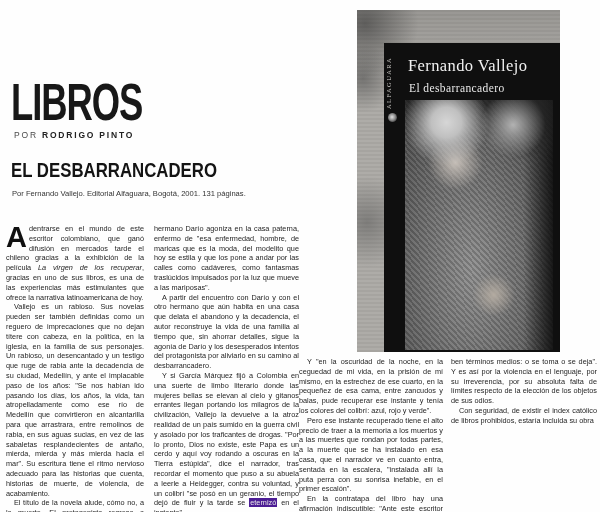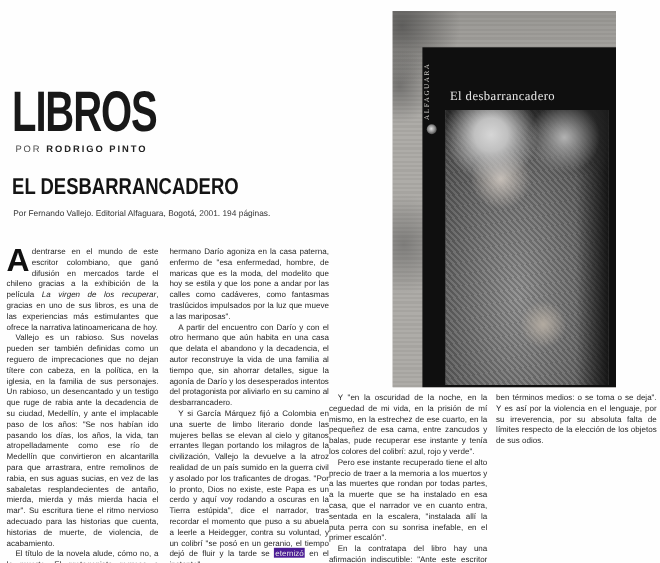--- a/index.html
+++ b/index.html
@@ -102,21 +102,21 @@
 
   <div class="section-title">LIBROS</div>
 
   <div class="byline">
     <span>POR</span>
     <span class="byline-name">RODRIGO PINTO</span>
   </div>
 
   <h2 class="article-title">EL DESBARRANCADERO</h2>
 
-  <div class="book-info">Por Fernando Vallejo. Editorial Alfaguara, Bogotá, 2001. 194 páginas.</div>
+  <div class="book-info">Por Fernando Vallejo. Editorial Alfaguara, Bogotá, 2001. 131 páginas.</div>
 
   <div class="col col1">
     <p>
       <span class="dropcap">A</span><span>dentrarse en el mundo de este escritor colombiano, que ganó difusión en mercados tarde el chileno gracias a la exhibición de la película </span><span class="italic">La virgen de los recuperar</span><span>, gracias en uno de sus libros, es una de las experiencias más estimulantes que ofrece la narrativa latinoamericana de hoy.</span>
     </p>
     <p class="indent">Vallejo es un rabioso. Sus novelas pueden ser también definidas como un reguero de imprecaciones que no dejan títere con cabeza, en la política, en la iglesia, en la familia de sus personajes. Un rabioso, un desencantado y un testigo que ruge de rabia ante la decadencia de su ciudad, Medellín, y ante el implacable paso de los años: "Se nos habían ido pasando los días, los años, la vida, tan atropelladamente como ese río de Medellín que convirtieron en alcantarilla para que arrastrara, entre remolinos de rabia, en sus aguas sucias, en vez de las sabaletas resplandecientes de antaño, mierda, mierda y más mierda hacia el mar". Su escritura tiene el ritmo nervioso adecuado para las historias que cuenta, historias de muerte, de violencia, de acabamiento.</p>
     <p class="indent">El título de la novela alude, cómo no, a la muerte. El protagonista regresa a Colombia y a Medellín cuando se entera de que su</p>
   </div>
 
   <div class="col col2">
@@ -128,24 +128,26 @@
   </div>
 
   <div class="col col3">
     <p class="indent">Y "en la oscuridad de la noche, en la ceguedad de mi vida, en la prisión de mí mismo, en la estrechez de ese cuarto, en la pequeñez de esa cama, entre zancudos y balas, pude recuperar ese instante y tenía los colores del colibrí: azul, rojo y verde".</p>
     <p class="indent">Pero ese instante recuperado tiene el alto precio de traer a la memoria a los muertos y a las muertes que rondan por todas partes, a la muerte que se ha instalado en esa casa, que el narrador ve en cuanto entra, sentada en la escalera, "instalada allí la puta perra con su sonrisa inefable, en el primer escalón".</p>
     <p class="indent">En la contratapa del libro hay una afirmación indiscutible: "Ante este escritor no ca-</p>
   </div>
 
   <div class="col col4">
     <p>ben términos medios: o se toma o se deja". Y es así por la violencia en el lenguaje, por su irreverencia, por su absoluta falta de límites respecto de la elección de los objetos de sus odios.</p>
+    <p class="indent">Con seguridad, de existir el index católico de libros prohibidos, estaría incluida su obra</p>
   </div>
 
   <figure class="cover" style="margin:0;">
     <div class="cover-panel">
       <span class="alfaguara">ALFAGUARA</span>
       <span class="alf-emblem"></span>
+      <div class="cover-author">Fernando Vallejo</div>
       <div class="cover-title">El desbarrancadero</div>
       <div class="cover-photo"></div>
     </div>
   </figure>
 
 </div>
 
 </body></html>

